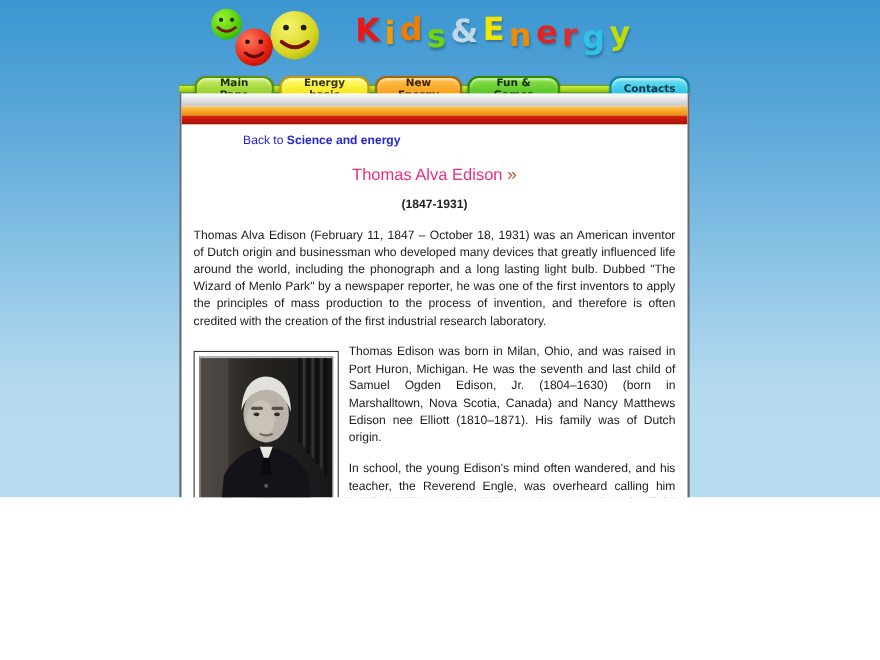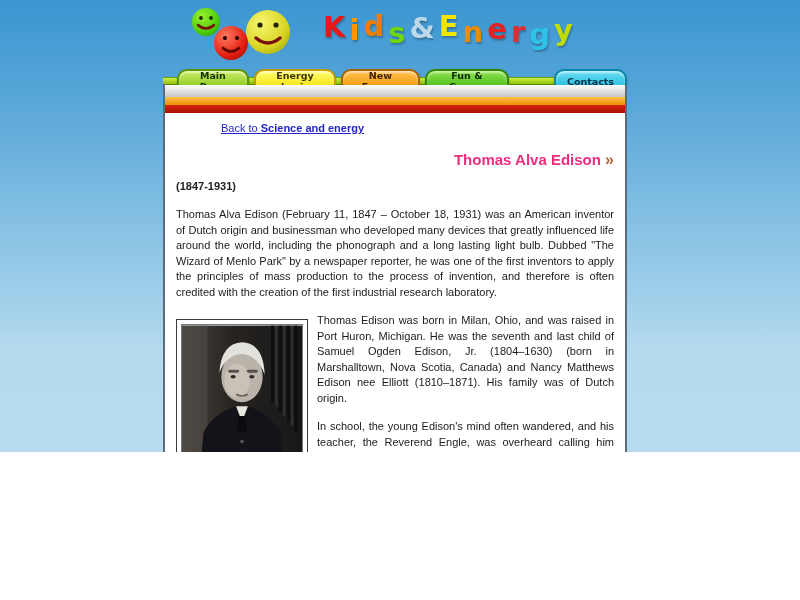--- a/index.html
+++ b/index.html
@@ -57,29 +57,29 @@
     border-left: 2px solid #5c6b7a; border-right: 2px solid #5c6b7a;
   }
   .strip-gray   { height: 12px; background: linear-gradient(#ffffff, #c6c6c6); }
   .strip-orange { height: 8px;  background: linear-gradient(#ffc04a, #ee8f00); }
   .strip-red    { height: 8px;  background: linear-gradient(#d62511, #a81004); }
 
   .content-inner {
     padding: 8px 11px 0 11px;
     font-size: 11px; line-height: 15.5px; color: #1b1b1b;
   }
-  .back-link { color: #2525cd; text-decoration: underline; cursor: pointer; padding-left: 45px; }
+  .back-link { color: #2525cd; cursor: pointer; padding-left: 45px; }
   .back-link b { font-weight: bold; }
 
   .article-title {
-    margin-top: 14px; text-align: right;
-    color: #ee2d7d; font-size: 15px; font-weight: bold; line-height: 18px;
+    margin-top: 14px; text-align: center;
+    color: #ee2d7d; font-size: 15px; font-weight: normal; line-height: 18px;
   }
   .title-arrow { color: #b5633c; font-size: 16px; }
-  .article-subtitle { margin-top: 10px; font-size: 11px; font-weight: bold; color: #222; }
+  .article-subtitle { margin-top: 10px; text-align: center; font-size: 11px; font-weight: bold; color: #222; }
 
   .body-par { text-align: justify; margin-top: 13px; }
 
   .photo-frame {
     float: left; margin: 6px 9px 3px 0;
     background: #ffffff; border: 1px solid #3a3a3a; padding: 4px;
   }
   .photo-inner { display: block; border: 1px solid #777; }
   .clear { clear: both; }
 </style>

